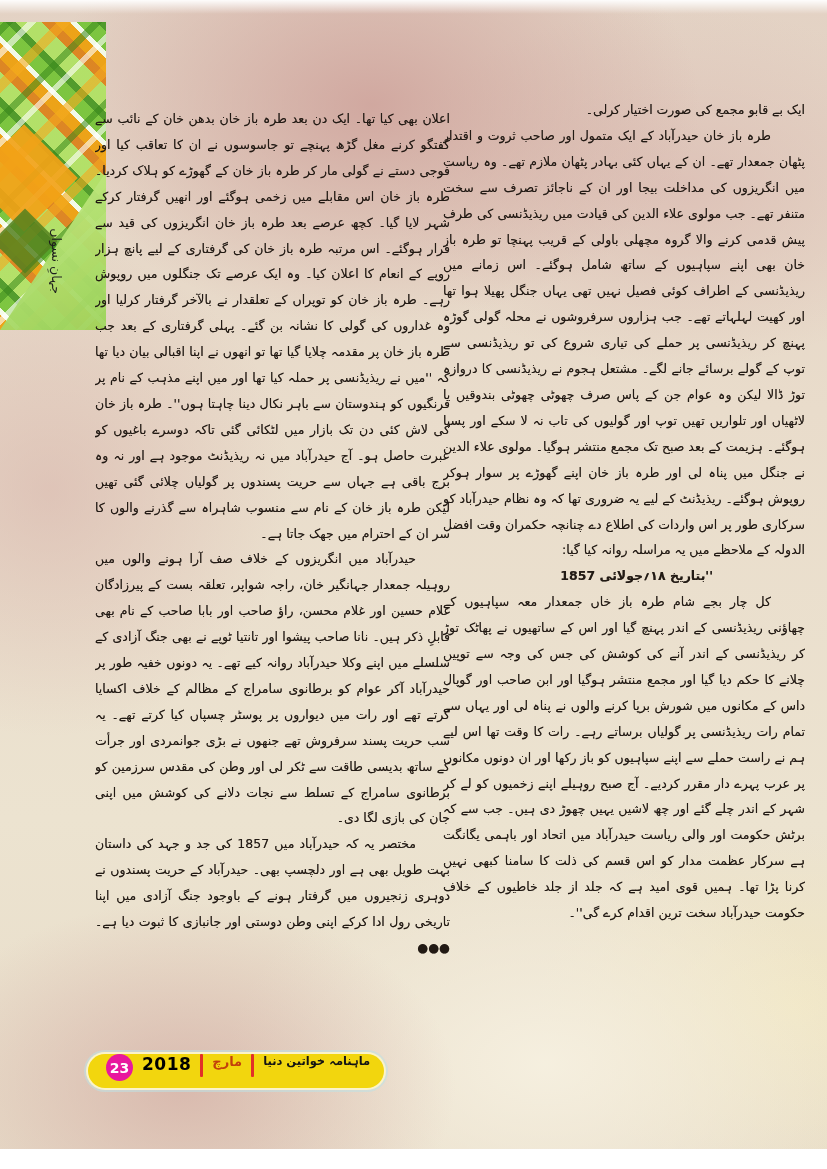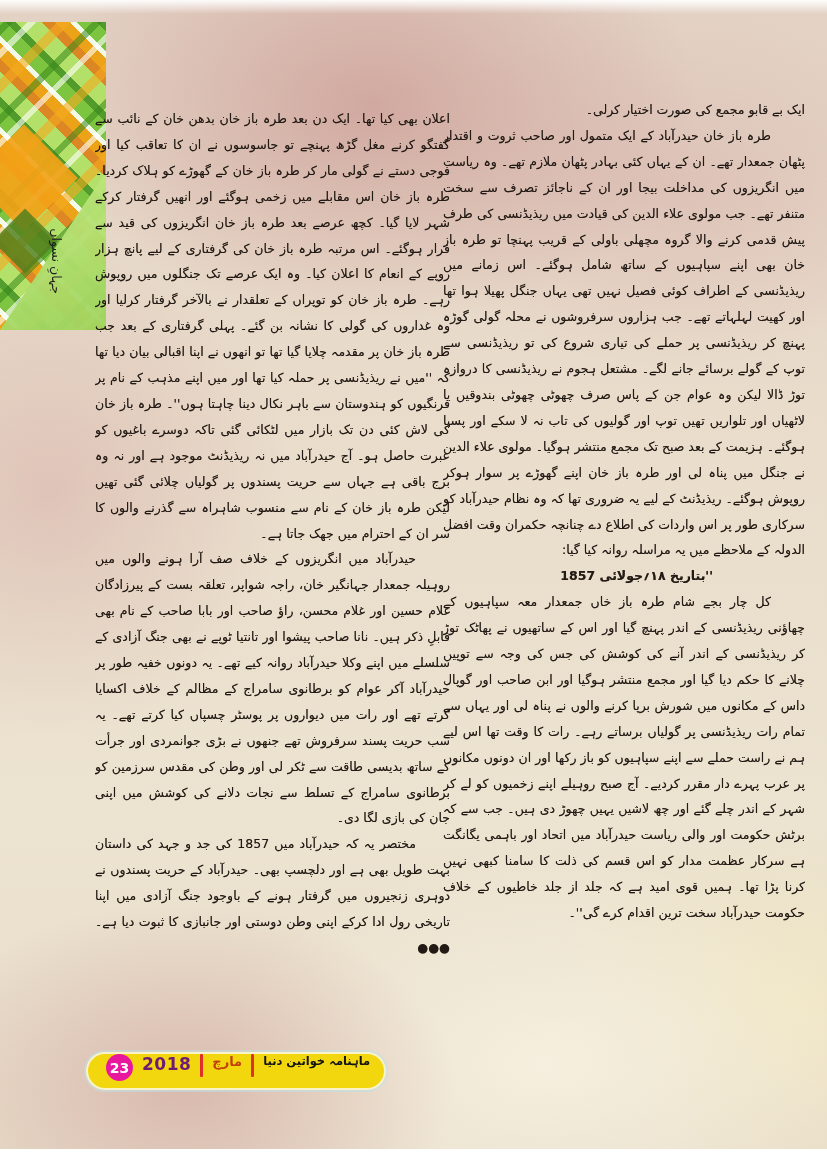--- a/index.html
+++ b/index.html
@@ -52,21 +52,21 @@
   .col-left{top:106px;left:95px;width:355px;height:948px;}
   .quote-date{text-indent:92px;font-weight:bold;}
 
   
   .footer-pill{position:absolute;left:88px;top:1054px;height:34px;border-radius:18px;
       background:#f2d60e;display:flex;gap:9px;padding:0 14px 0 18px;
       direction:ltr;box-shadow:0 0 0 2px #fbf3c8, 0 0 0 4px rgba(190,225,230,.55);}
   .badge{width:27px;height:27px;border-radius:50%;background:#e8189e;color:#ffffff;
       display:flex;align-items:center;justify-content:center;
       font-weight:bold;font-size:14px;}
-  .year{font-weight:800;font-size:17px;color:#701a75;letter-spacing:.5px;}
+  .year{font-weight:800;font-size:17px;color:#000000;letter-spacing:.5px;}
   .vbar{width:3px;height:23px;background:#e23028;border-radius:1px;}
   .month{font-size:13px;font-weight:bold;color:#c2410c;direction:rtl;}
   .mag{font-size:11.5px;font-weight:bold;color:#141414;direction:rtl;}
 </style>
 </head>
 <body>
 
 <div class="page">
 
   <div class="deco">

